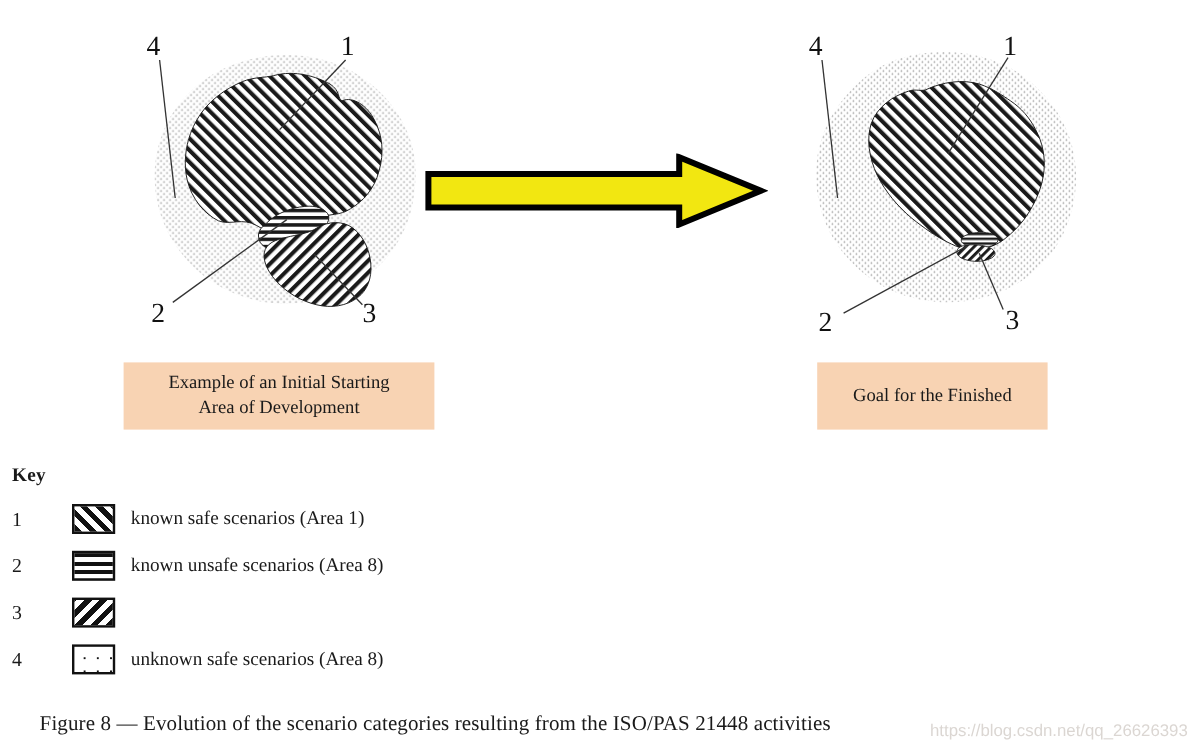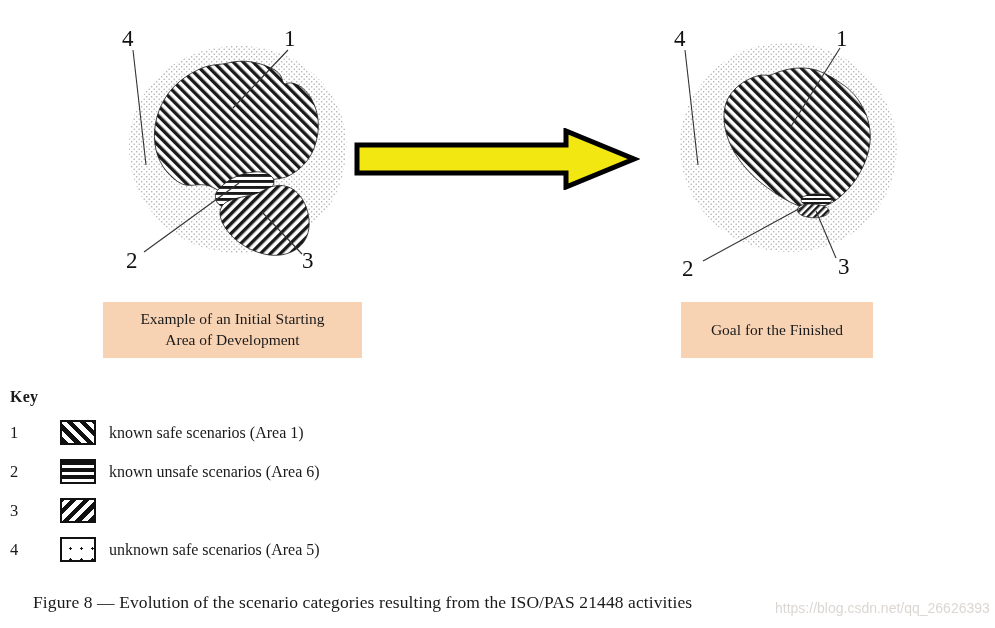--- a/index.html
+++ b/index.html
@@ -268,30 +268,30 @@
 
   <div class="key-row">
     <span class="key-num">1</span>
     <span class="key-swatch sw-diag-up"></span>
     <span class="key-text">known safe scenarios (Area 1)</span>
   </div>
 
   <div class="key-row">
     <span class="key-num">2</span>
     <span class="key-swatch sw-horiz"></span>
-    <span class="key-text">known unsafe scenarios (Area 6)</span>
+    <span class="key-text">known unsafe scenarios (Area 8)</span>
   </div>
 
   <div class="key-row">
     <span class="key-num">3</span>
     <span class="key-swatch sw-diag-down"></span>
   </div>
 
   <div class="key-row">
     <span class="key-num">4</span>
     <span class="key-swatch sw-dots"></span>
-    <span class="key-text">unknown safe scenarios (Area 5)</span>
+    <span class="key-text">unknown safe scenarios (Area 8)</span>
   </div>
 </div>
 
 <div id="fig-caption">Figure 8 — Evolution of the scenario categories resulting from the ISO/PAS 21448 activities</div>
 
 <div id="watermark">https://blog.csdn.net/qq_26626393</div>
 
 </body></html>

